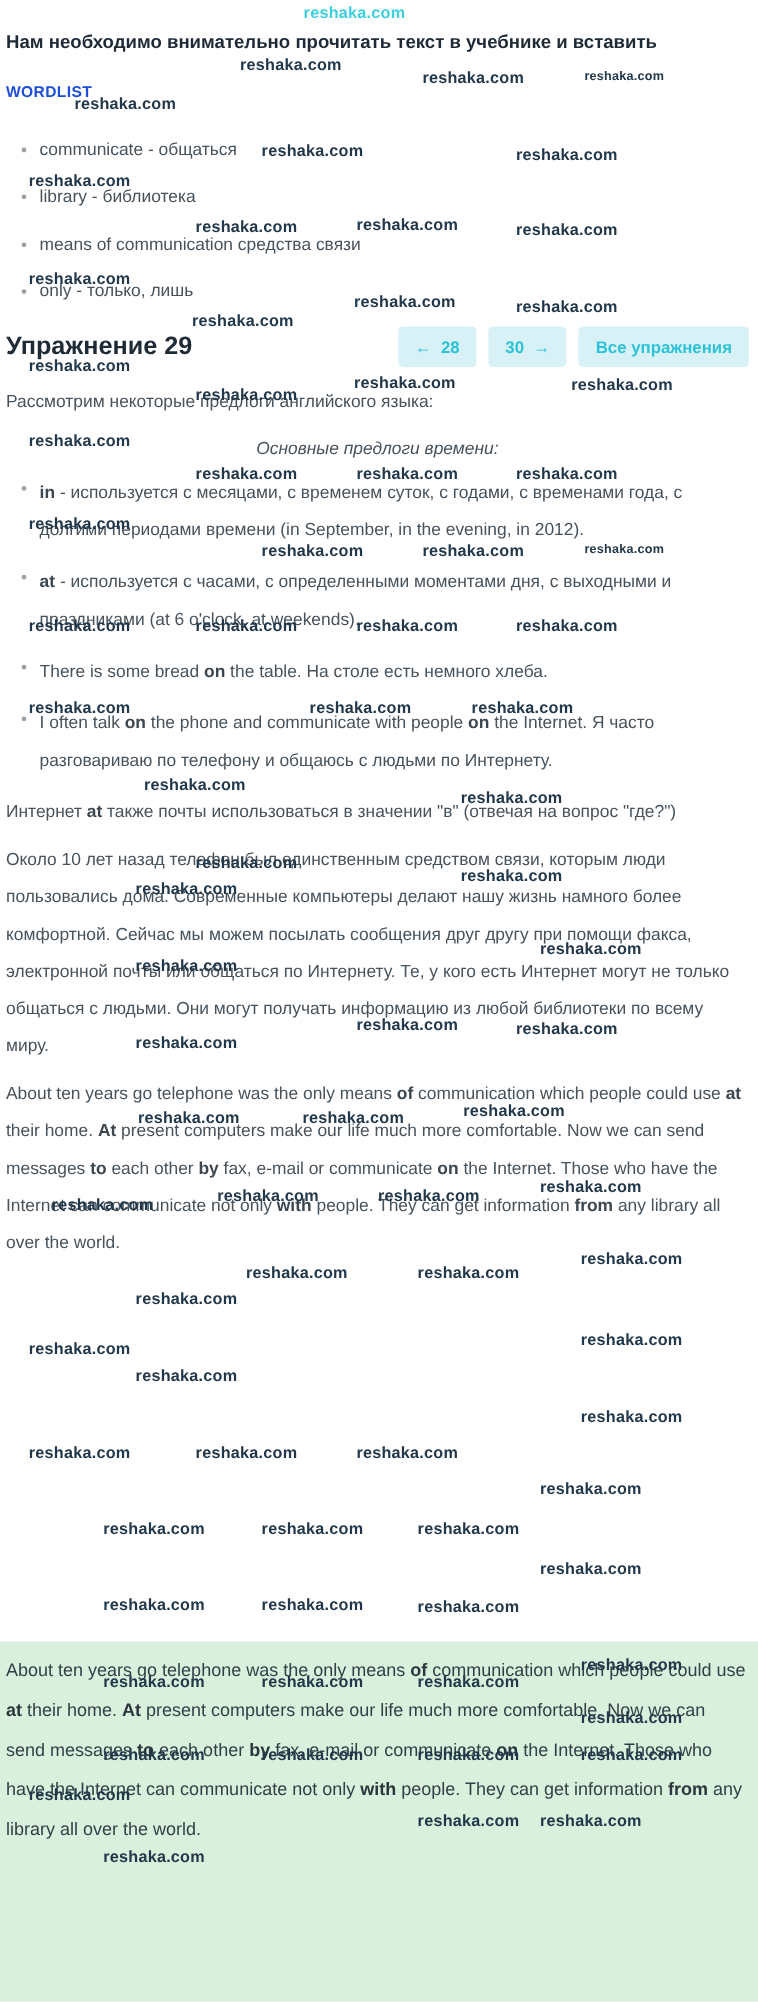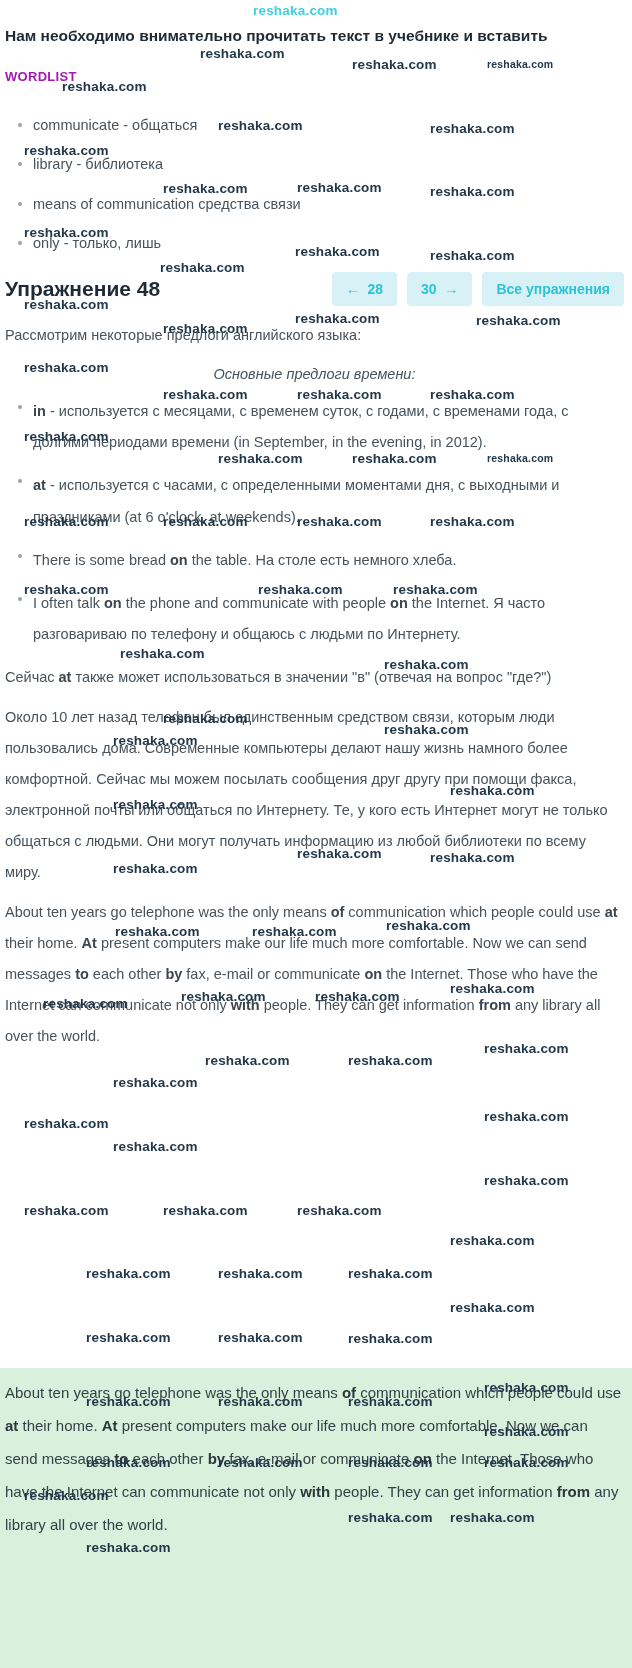--- a/index.html
+++ b/index.html
@@ -29,21 +29,21 @@
   .intro {
     font-weight:700;
     color:#1f2a37;
     font-size:15.5px;
     line-height:1.35;
     margin-bottom:22px;
   }
   .wordlist-title {
     font-size:13px;
     font-weight:800;
-    color:#a21caf;
+    color:#1d4ed8;
     letter-spacing:.3px;
     margin-bottom:30px;
   }
   ul { list-style:none; }
   li { position:relative; padding-left:28px; }
   li::before {
     content:"";
     position:absolute;
     left:13px; top:9px;
     width:4px; height:4px;
@@ -210,21 +210,21 @@
   <h3 class="wordlist-title">WORDLIST</h3>
 
   <ul class="wordlist">
     <li><span>communicate - общаться</span></li>
     <li><span>library - библиотека</span></li>
     <li><span>means of communication средства связи</span></li>
     <li><span>only - только, лишь</span></li>
   </ul>
 
   <div class="exercise-header">
-    <h1 class="exercise-title">Упражнение 48</h1>
+    <h1 class="exercise-title">Упражнение 29</h1>
     <div class="nav">
       <button><span class="arrow">←</span>&nbsp;&nbsp;<span>28</span></button>
       <button><span>30</span>&nbsp;&nbsp;<span class="arrow">→</span></button>
       <button>Все упражнения</button>
     </div>
   </div>
 
 
   <p class="body-text">Рассмотрим некоторые предлоги английского языка:</p>
 
@@ -234,21 +234,21 @@
     <li><span><b>in</b><span> - используется с месяцами, с временем суток, с годами, с временами года, с долгими периодами времени (in September, in the evening, in 2012).</span></span></li>
     <li><span><b>at</b><span> - используется с часами, с определенными моментами дня, с выходными и праздниками (at 6 o'clock, at weekends).</span></span></li>
   </ul>
 
 
   <ul class="bullets">
     <li><span><span>There is some bread </span><b>on</b><span> the table. На столе есть немного хлеба.</span></span></li>
     <li><span><span>I often talk </span><b>on</b><span> the phone and communicate with people </span><b>on</b><span> the Internet. Я часто разговариваю по телефону и общаюсь с людьми по Интернету.</span></span></li>
   </ul>
 
-  <p class="body-text"><span>Сейчас </span><b>at</b><span> также может использоваться в значении "в" (отвечая на вопрос "где?")</span></p>
+  <p class="body-text"><span>Интернет </span><b>at</b><span> также почты использоваться в значении "в" (отвечая на вопрос "где?")</span></p>
 
   <p class="body-text">Около 10 лет назад телефон был единственным средством связи, которым люди пользовались дома. Современные компьютеры делают нашу жизнь намного более комфортной. Сейчас мы можем посылать сообщения друг другу при помощи факса, электронной почты или общаться по Интернету. Те, у кого есть Интернет могут не только общаться с людьми. Они могут получать информацию из любой библиотеки по всему миру.</p>
 
   <p class="body-text"><span>About ten years go telephone was the only means </span><b>of</b><span> communication which people could use </span><b>at</b><span> their home. </span><b>At</b><span> present computers make our life much more comfortable. Now we can send messages </span><b>to</b><span> each other </span><b>by</b><span> fax, e-mail or communicate </span><b>on</b><span> the Internet. Those who have the Internet can communicate not only </span><b>with</b><span> people. They can get information </span><b>from</b><span> any library all over the world.</span></p>
 
 </div>
 
 <div class="answer-box">
   <p><span>About ten years go telephone was the only means </span><b>of</b><span> communication which people could use </span><b>at</b><span> their home. </span><b>At</b><span> present computers make our life much more comfortable. Now we can send messages </span><b>to</b><span> each other </span><b>by</b><span> fax, e-mail or communicate </span><b>on</b><span> the Internet. Those who have the Internet can communicate not only </span><b>with</b><span> people. They can get information </span><b>from</b><span> any library all over the world.</span></p>
 </div>

